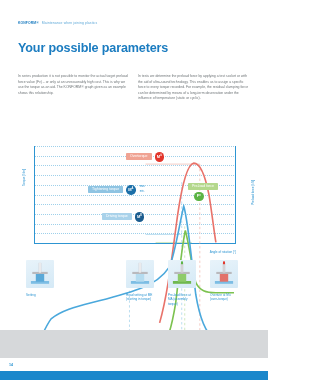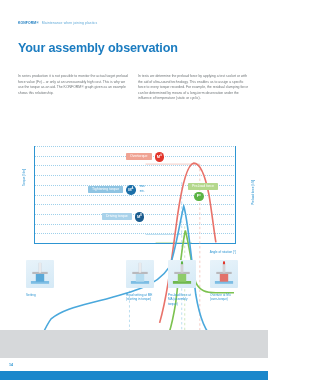--- a/index.html
+++ b/index.html
@@ -122,21 +122,21 @@
 </style>
 </head>
 <body>
 
 <div class="page">
 
   <div class="brandline">
     <span class="bold">KONFORM®</span><span class="sub">Maintenance when joining plastics</span>
   </div>
 
-  <div class="title">Your assembly observation</div>
+  <div class="title">Your possible parameters</div>
 
   <div class="cols">
     <div class="col">
       <p>In series production it is not possible to monitor the actual target preload force value (Fv) – or only at an unreasonably high cost. This is why we use the torque as an aid. The KONFORM® graph given as an example shows this relationship.</p>
     </div>
     <div class="col">
       <p>In tests we determine the preload force by applying a test socket or with the aid of ultra-sound technology. This enables us to assign a specific force to every torque recorded. For example, the residual clamping force can be determined by means of a long-term observation under the influence of temperature (static or cyclic).</p>
     </div>
   </div>
 

